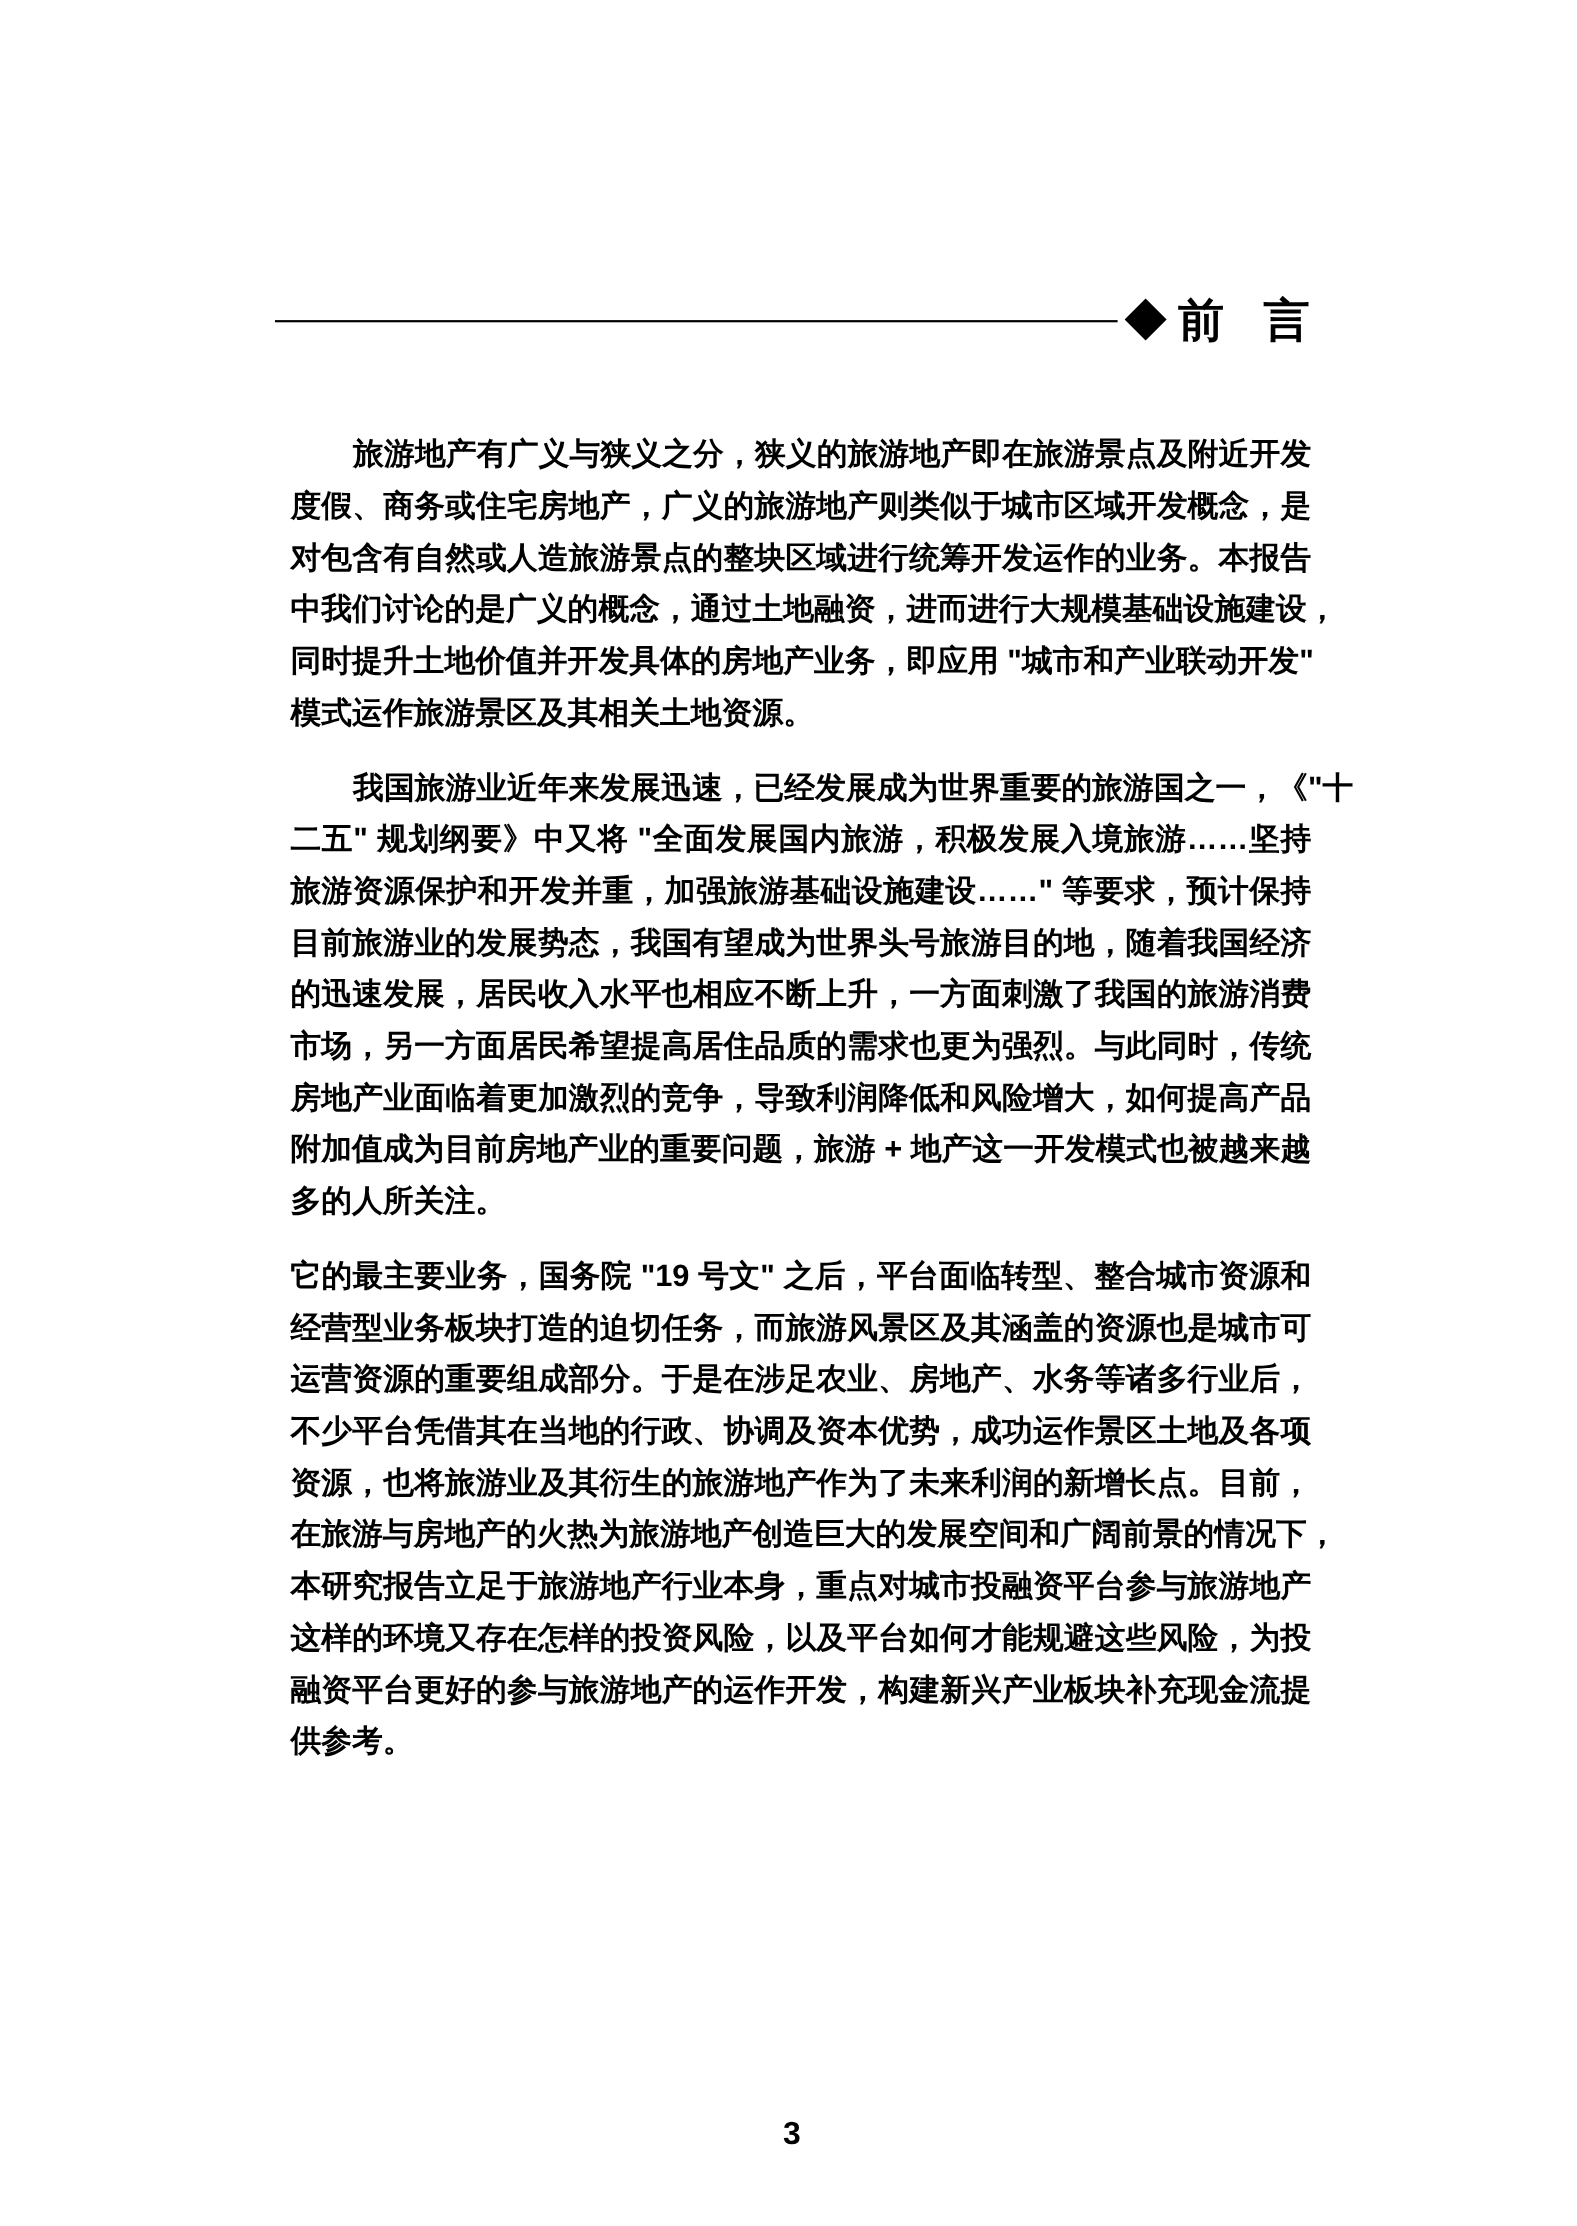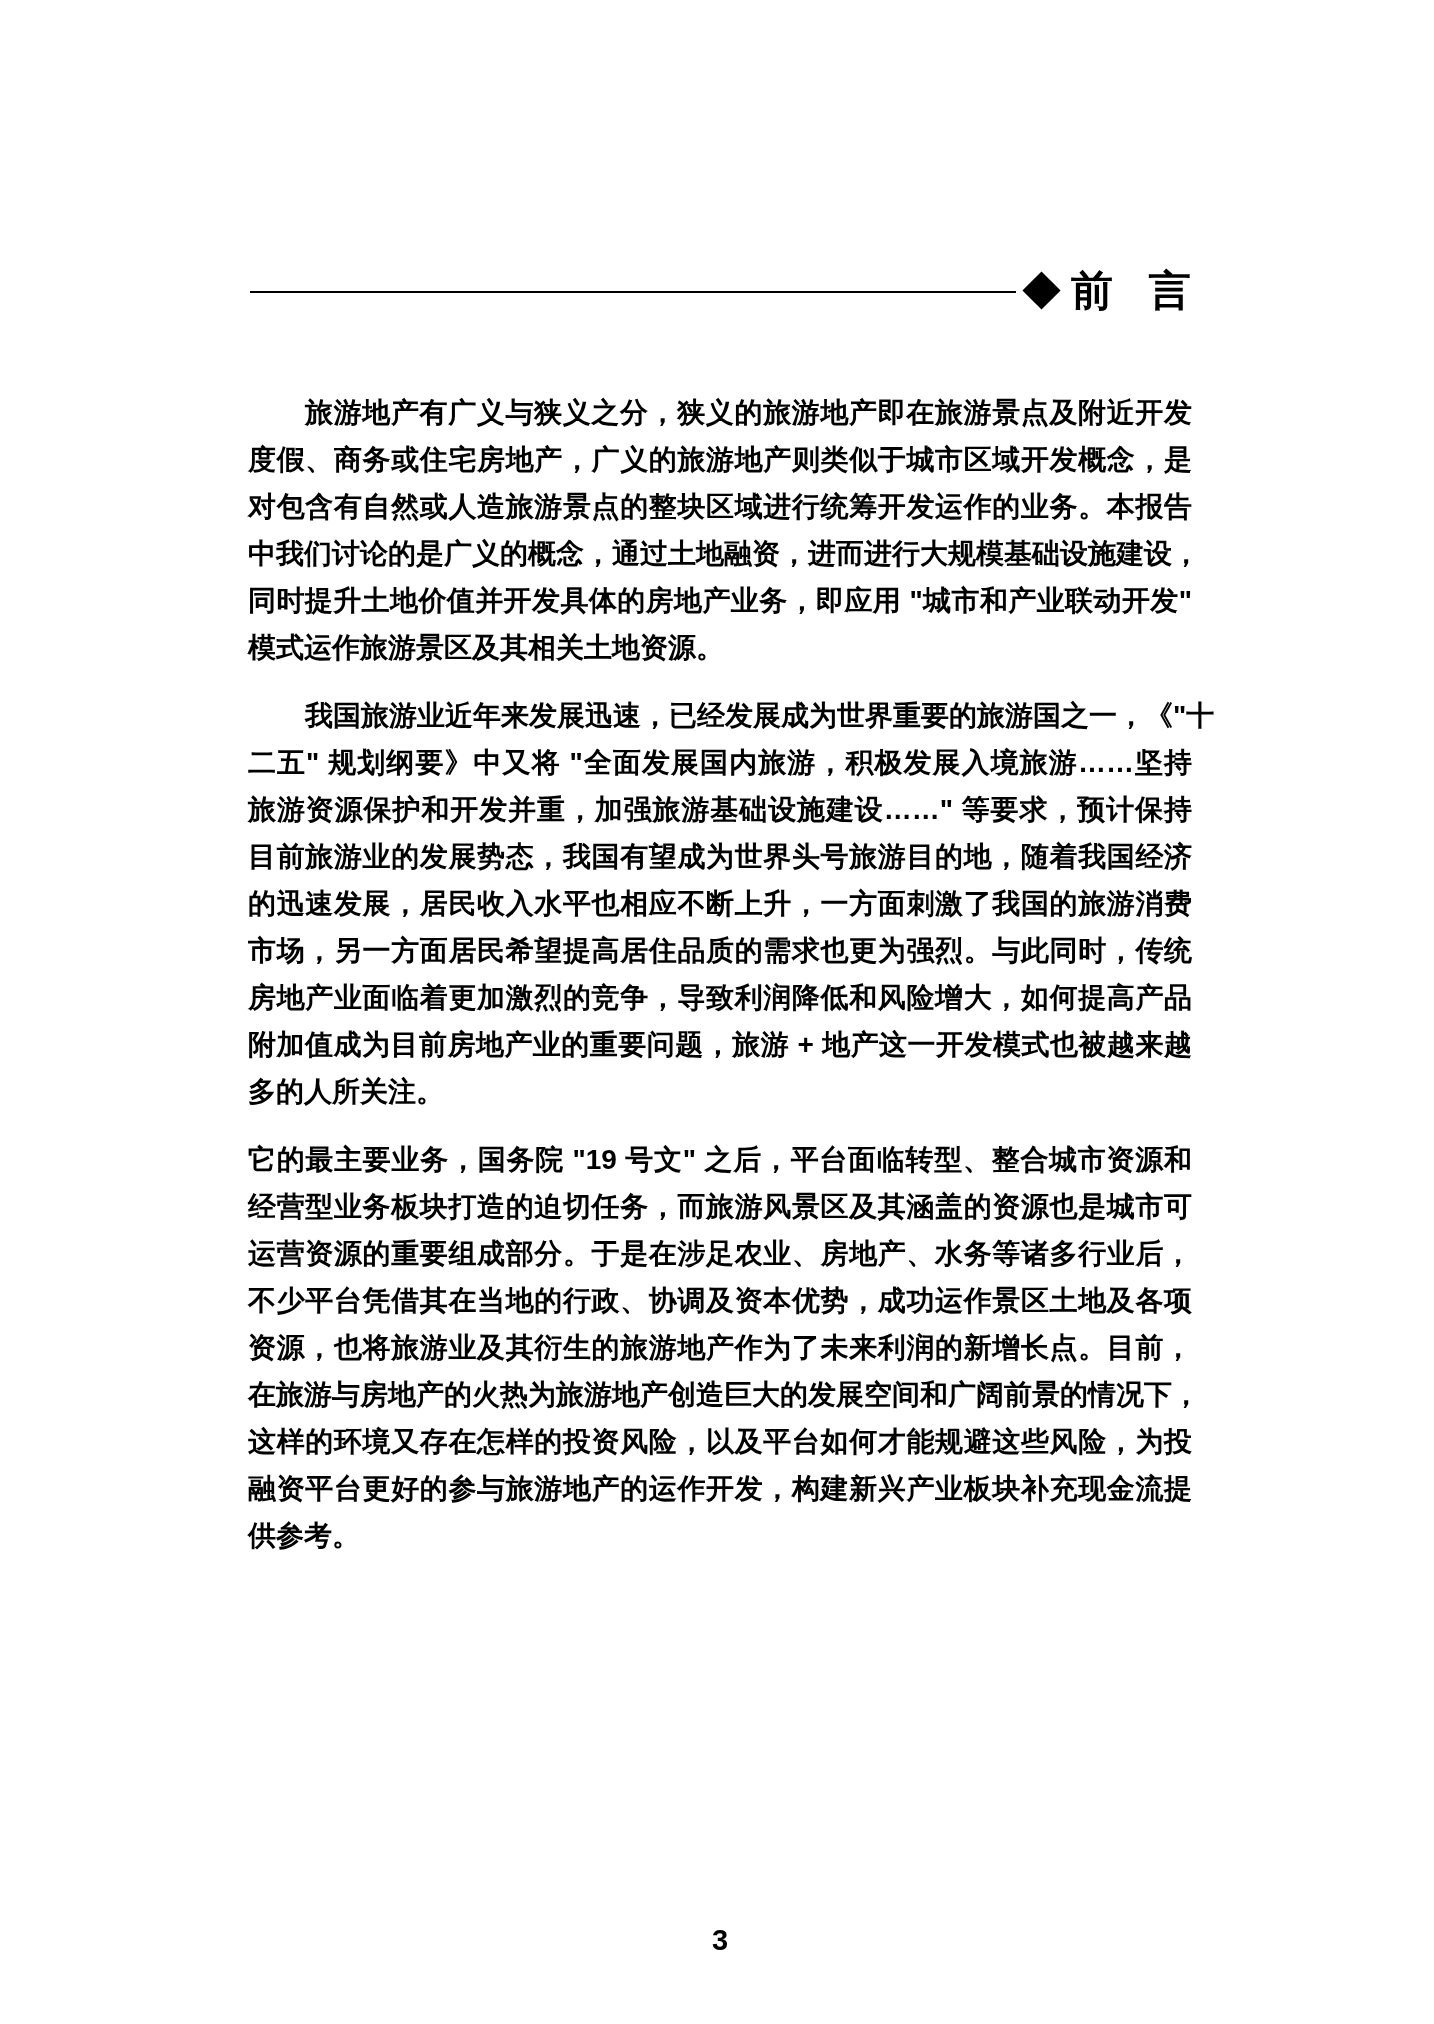--- a/index.html
+++ b/index.html
@@ -62,20 +62,21 @@
     color: #000000;
   }
   .para { margin: 0; }
   .para + .para { margin-top: 21px; }
   .line {
     height: 47px;
     line-height: 47px;
     text-align: justify;
     text-align-last: justify;
     white-space: nowrap;
+    margin-left: 16px;
   }
   .line.first { text-indent: 57px; }
   .line.last {
     text-align: right;
     text-align-last: left;
   }
 
   
   .page-number {
     position: absolute;
@@ -119,20 +120,21 @@
       <div class="line last">多的人所关注。</div>
     </div>
 
     <div class="para">
       <div class="line">它的最主要业务，国务院 "19 号文" 之后，平台面临转型、整合城市资源和</div>
       <div class="line">经营型业务板块打造的迫切任务，而旅游风景区及其涵盖的资源也是城市可</div>
       <div class="line">运营资源的重要组成部分。于是在涉足农业、房地产、水务等诸多行业后，</div>
       <div class="line">不少平台凭借其在当地的行政、协调及资本优势，成功运作景区土地及各项</div>
       <div class="line">资源，也将旅游业及其衍生的旅游地产作为了未来利润的新增长点。目前，</div>
       <div class="line">在旅游与房地产的火热为旅游地产创造巨大的发展空间和广阔前景的情况下，</div>
+      <div class="line">本研究报告立足于旅游地产行业本身，重点对城市投融资平台参与旅游地产</div>
       <div class="line">这样的环境又存在怎样的投资风险，以及平台如何才能规避这些风险，为投</div>
       <div class="line">融资平台更好的参与旅游地产的运作开发，构建新兴产业板块补充现金流提</div>
       <div class="line last">供参考。</div>
     </div>
 
   </div>
 
   <div class="page-number">3</div>
 
 </div>

